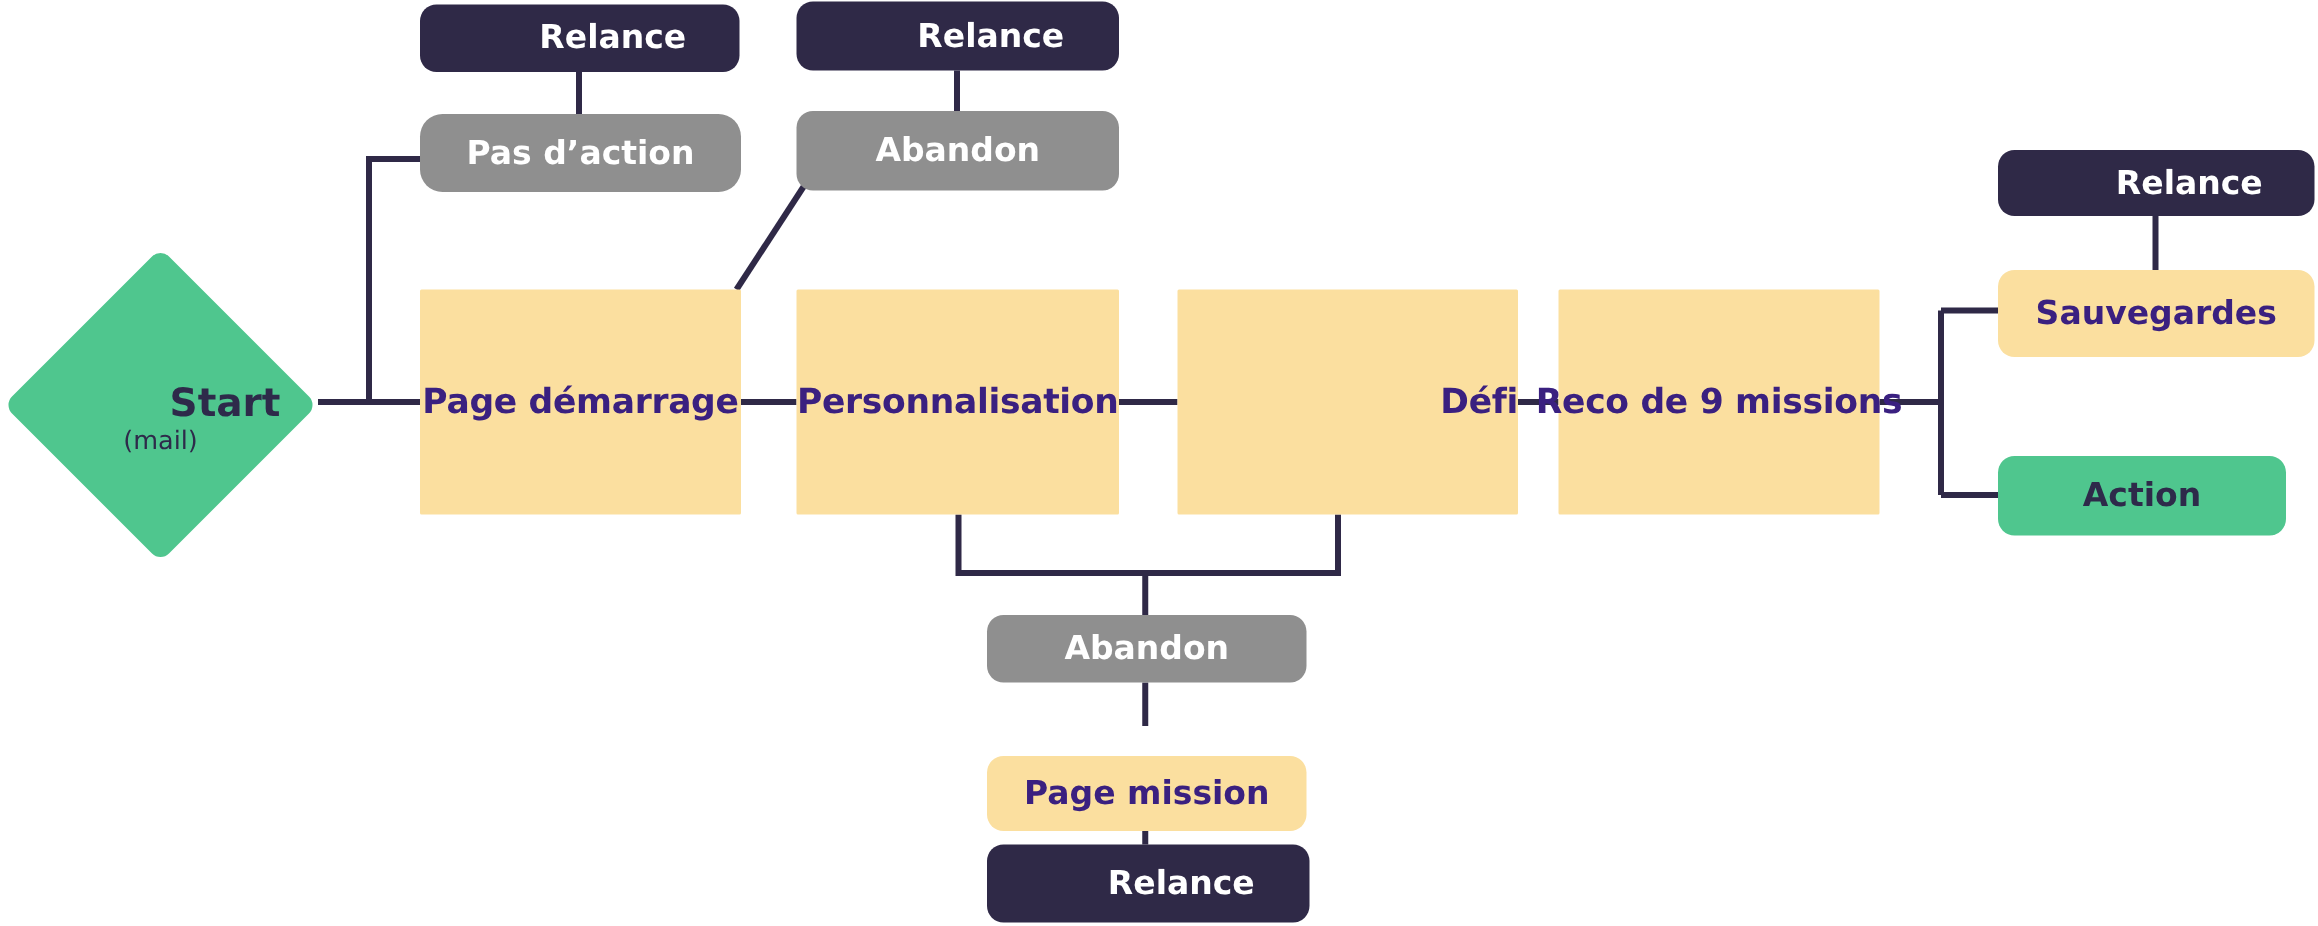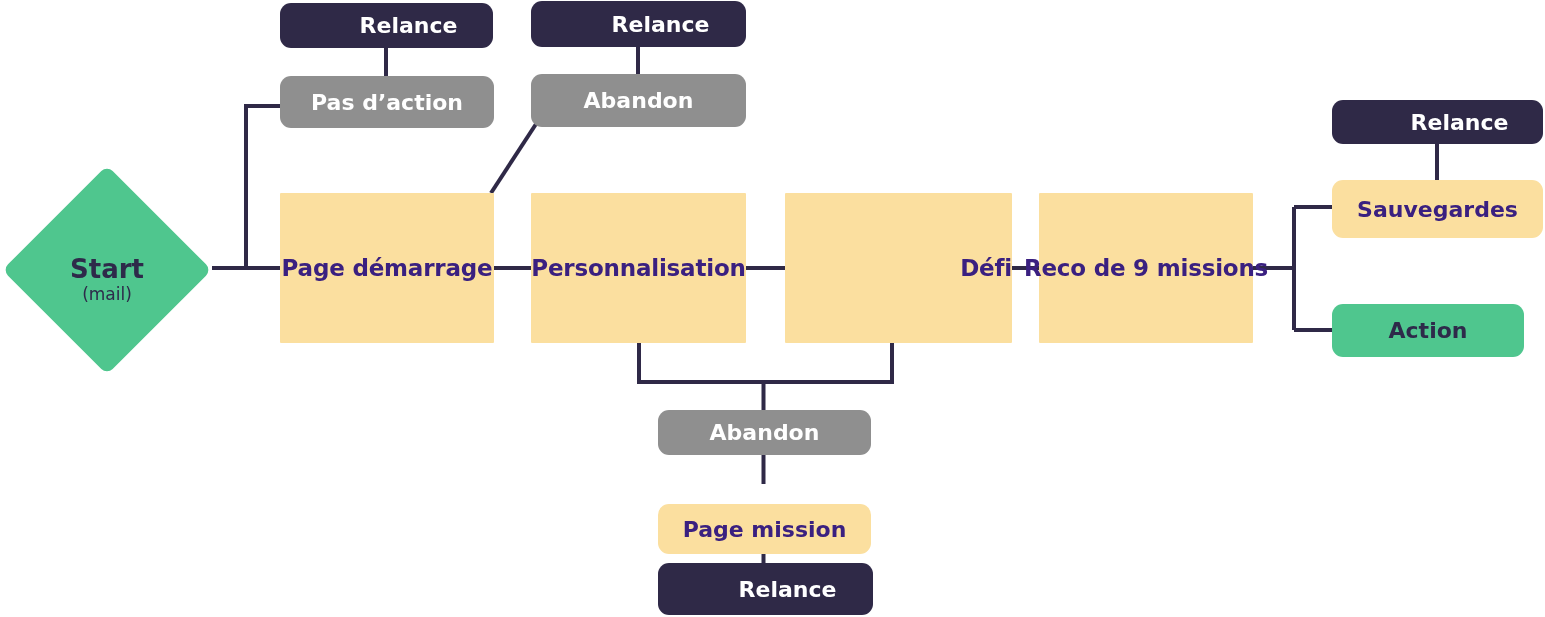--- a/index.html
+++ b/index.html
@@ -74,20 +74,21 @@
     left: 27px;
     top: 254px;
     width: 160px;
     text-align: center;
     color: #2e2a4a;
   }
   .start-label {
     font-size: 26px;
     font-weight: bold;
     line-height: 30px;
+    text-align: right;
   }
   .start-sublabel {
     font-size: 17px;
     font-weight: normal;
     line-height: 21px;
   }
 </style>
 </head>
 <body>
 
@@ -111,21 +112,21 @@
 
   <div class="diamond"></div>
   <div class="diamond-text">
     <div class="start-label">Start</div>
     <div class="start-sublabel">(mail)</div>
   </div>
 
   <div class="box dark" style="left:280px; top:3px; width:213px; height:45px;">
     <span>Relance</span>
   </div>
-  <div class="box gray" style="left:280px; top:76px; width:214px; height:52px;">
+  <div class="box gray" style="left:280px; top:76px; width:214px; height:52px;border-radius:15px;">
     <span>Pas d’action</span>
   </div>
 
   <div class="box dark" style="left:531px; top:1px; width:215px; height:46px;">
     <span>Relance</span>
   </div>
   <div class="box gray" style="left:531px; top:74px; width:215px; height:53px;">
     <span>Abandon</span>
   </div>
 

